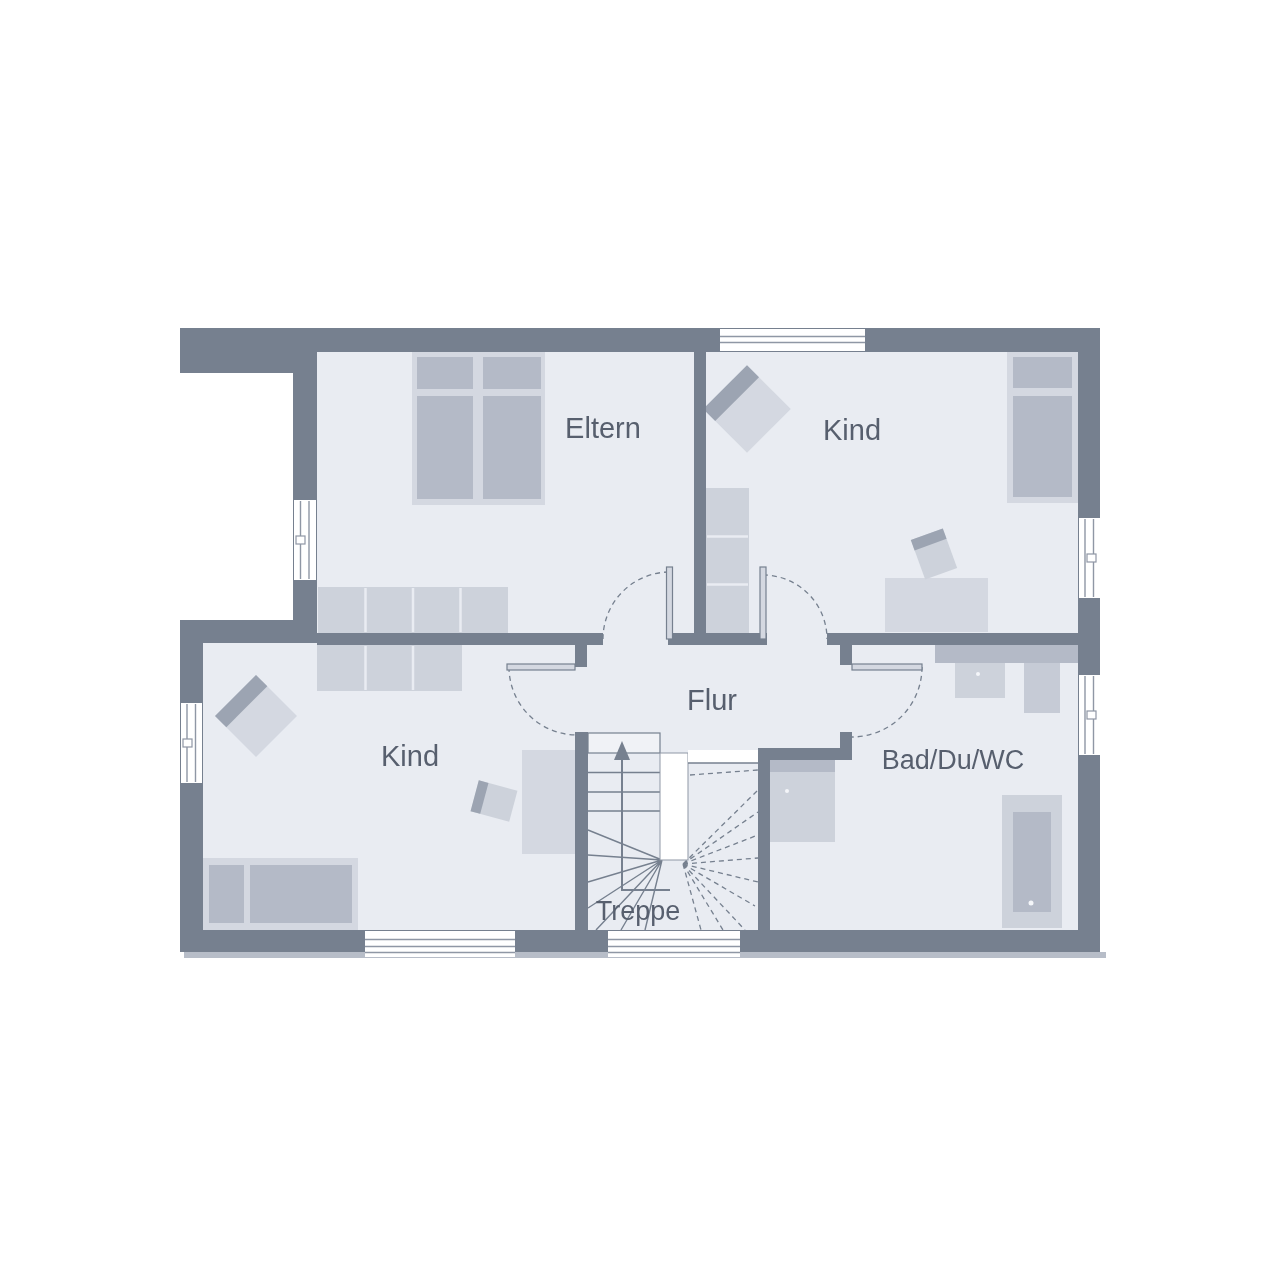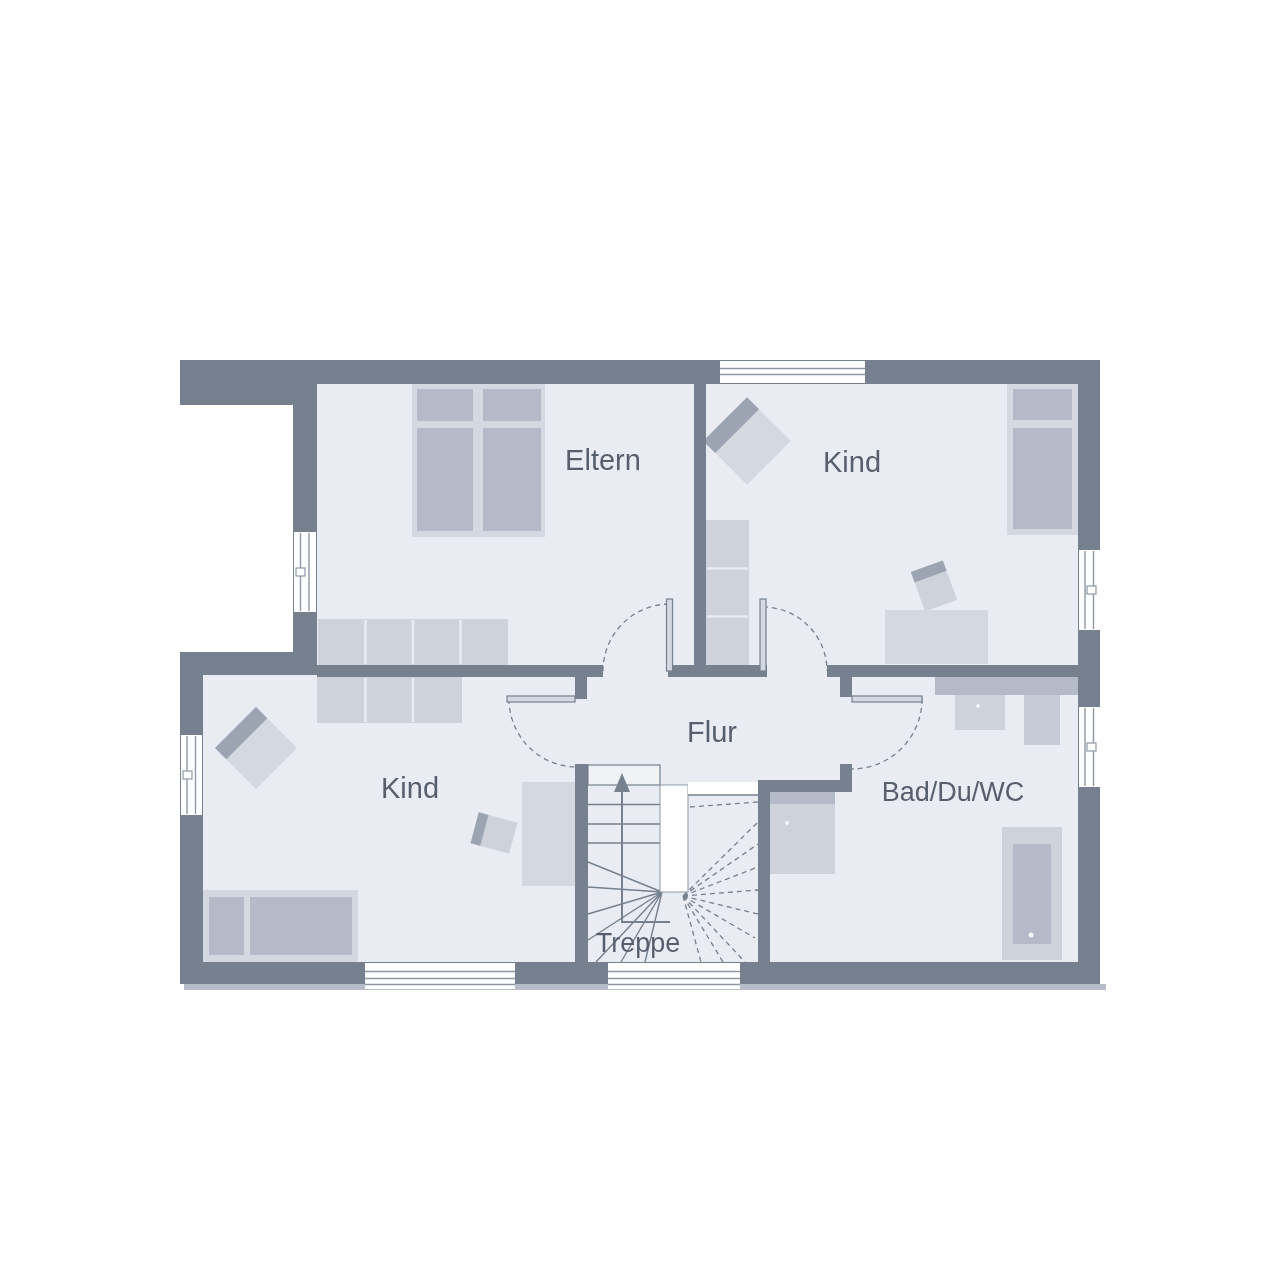--- a/index.html
+++ b/index.html
@@ -2,21 +2,21 @@
 <html style="--background: #FFFFFF; --wall: #76808F; --floor: #E9ECF2; --furniture-light: #D4D8E1; --furniture-mid: #CDD2DB; --furniture-mid2: #C6CBD6; --furniture-dark: #B4BAC7; --accent: #9CA4B2; --window-line: #8F97A5; --shadow: #B7BDC8; --label-text: #575F6E;"><head>
 <meta charset="utf-8">
 <style>
   :root{
     --background:#FFFFFF; --wall:#76808F; --floor:#E9ECF2;
     --furniture-light:#D4D8E1; --furniture-mid:#CDD2DB; --furniture-mid2:#C6CBD6;
     --furniture-dark:#B4BAC7; --accent:#9CA4B2; --window-line:#8F97A5;
     --shadow:#B7BDC8; --label-text:#575F6E;
   }
   html,body{margin:0;padding:0;background:var(--background);}
-  .canvas{width:1280px;height:1110px;position:relative;background:var(--background);margin-top:32px;}
+  .canvas{width:1280px;height:1110px;position:relative;background:var(--background);}
   svg{display:block;}
   .floor{fill:var(--floor);}
   .wall{fill:var(--wall);}
   .shadow{fill:var(--shadow);}
   .f-light{fill:var(--furniture-light);}
   .f-mid{fill:var(--furniture-mid);}
   .f-mid2{fill:var(--furniture-mid2);}
   .f-dark{fill:var(--furniture-dark);}
   .accent{fill:var(--accent);}
   .divline{stroke:var(--floor);stroke-width:2.5;fill:none;}

